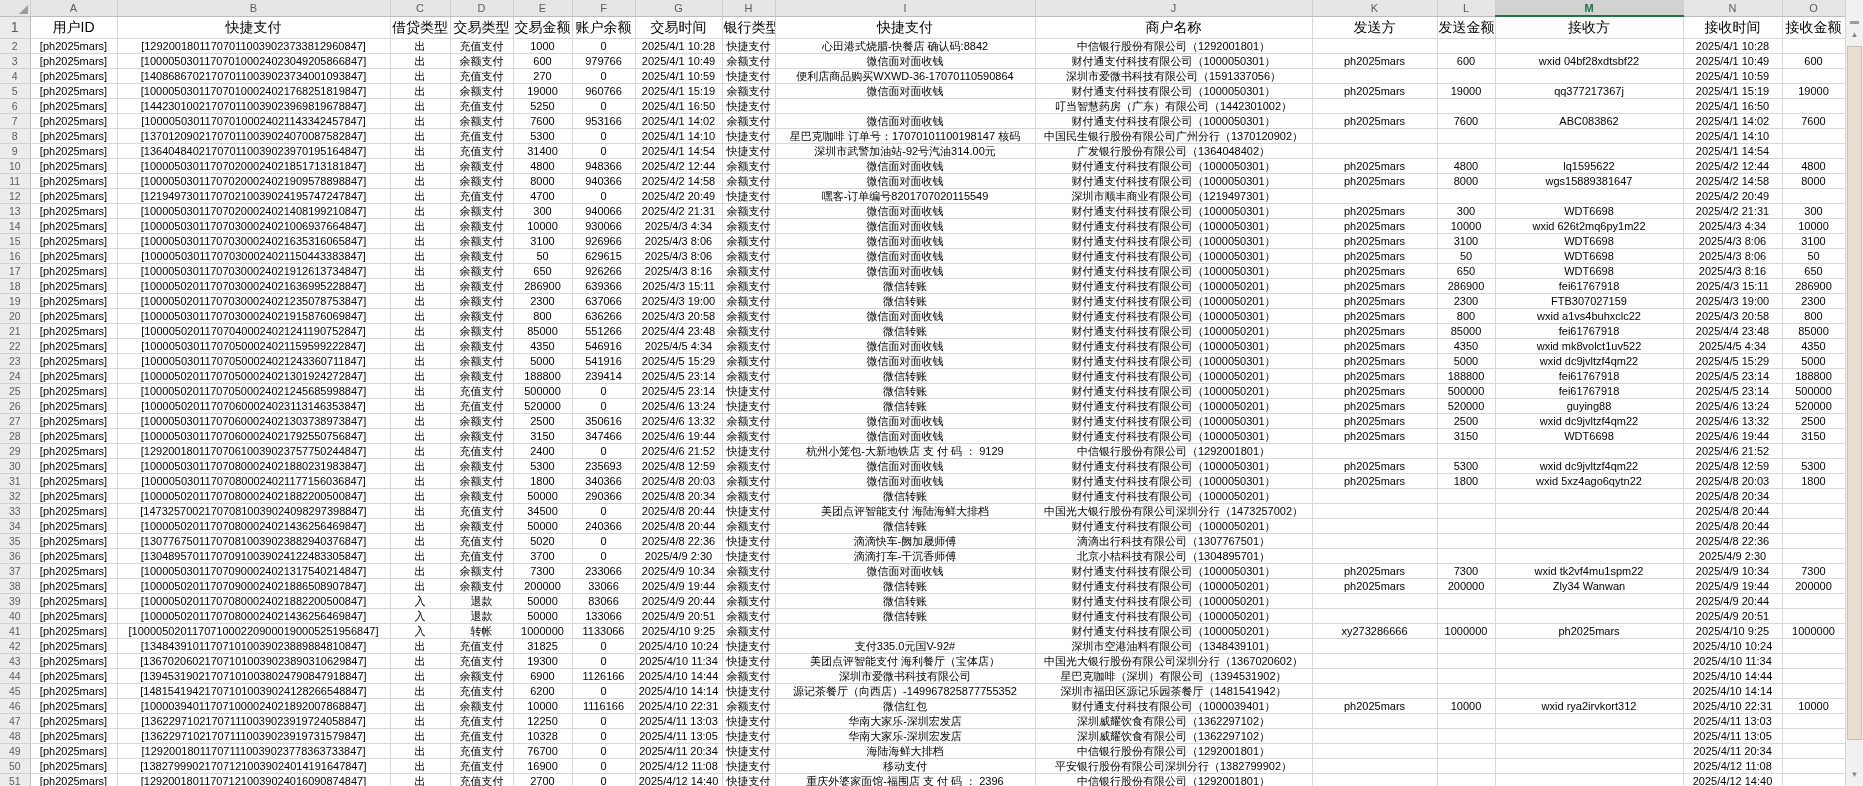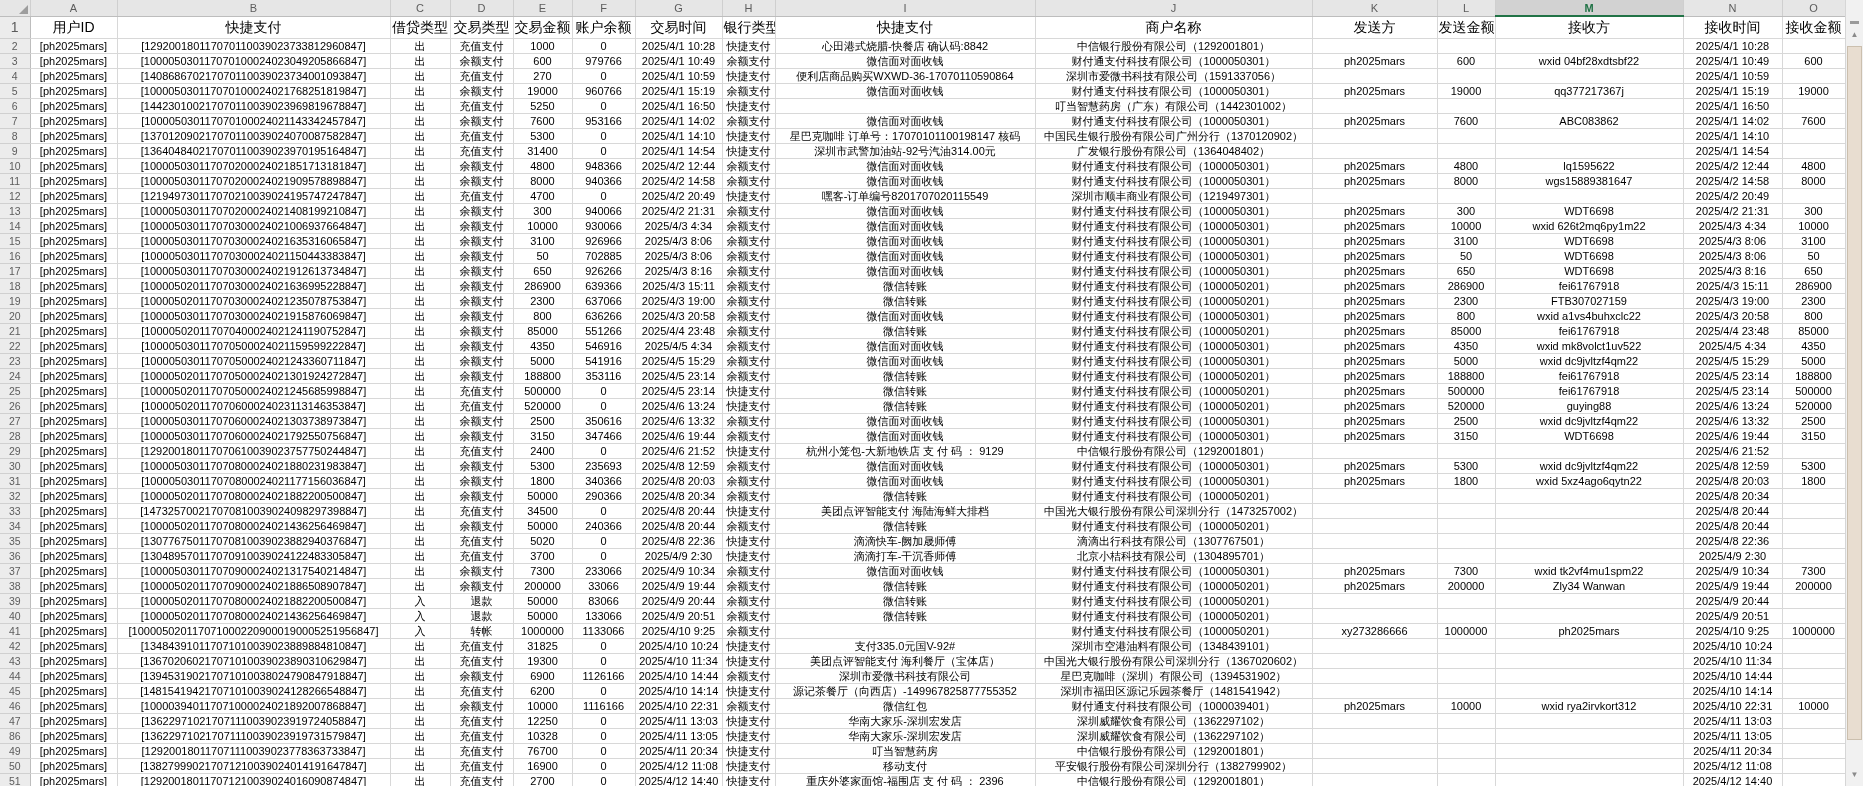--- a/index.html
+++ b/index.html
@@ -347,21 +347,21 @@
           <td>2025/4/3 8:06</td>
           <td>3100</td>
         </tr>
         <tr class="data">
           <td class="gutter">16</td>
           <td>[ph2025mars]</td>
           <td>[100005030117070300024021150443383847]</td>
           <td>出</td>
           <td>余额支付</td>
           <td>50</td>
-          <td>702885</td>
+          <td>629615</td>
           <td>2025/4/3 8:06</td>
           <td>余额支付</td>
           <td>微信面对面收钱</td>
           <td>财付通支付科技有限公司（1000050301）</td>
           <td>ph2025mars</td>
           <td>50</td>
           <td>WDT6698</td>
           <td>2025/4/3 8:06</td>
           <td>50</td>
         </tr>
@@ -491,21 +491,21 @@
           <td>2025/4/5 15:29</td>
           <td>5000</td>
         </tr>
         <tr class="data">
           <td class="gutter">24</td>
           <td>[ph2025mars]</td>
           <td>[100005020117070500024021301924272847]</td>
           <td>出</td>
           <td>余额支付</td>
           <td>188800</td>
-          <td>353116</td>
+          <td>239414</td>
           <td>2025/4/5 23:14</td>
           <td>余额支付</td>
           <td>微信转账</td>
           <td>财付通支付科技有限公司（1000050201）</td>
           <td>ph2025mars</td>
           <td>188800</td>
           <td>fei61767918</td>
           <td>2025/4/5 23:14</td>
           <td>188800</td>
         </tr>
@@ -917,21 +917,21 @@
           <td>快捷支付</td>
           <td>华南大家乐-深圳宏发店</td>
           <td>深圳威耀饮食有限公司（1362297102）</td>
           <td></td>
           <td></td>
           <td></td>
           <td>2025/4/11 13:03</td>
           <td></td>
         </tr>
         <tr class="data">
-          <td class="gutter">86</td>
+          <td class="gutter">48</td>
           <td>[ph2025mars]</td>
           <td>[136229710217071110039023919731579847]</td>
           <td>出</td>
           <td>充值支付</td>
           <td>10328</td>
           <td>0</td>
           <td>2025/4/11 13:05</td>
           <td>快捷支付</td>
           <td>华南大家乐-深圳宏发店</td>
           <td>深圳威耀饮食有限公司（1362297102）</td>
@@ -944,21 +944,21 @@
         <tr class="data">
           <td class="gutter">49</td>
           <td>[ph2025mars]</td>
           <td>[129200180117071110039023778363733847]</td>
           <td>出</td>
           <td>充值支付</td>
           <td>76700</td>
           <td>0</td>
           <td>2025/4/11 20:34</td>
           <td>快捷支付</td>
-          <td>叮当智慧药房</td>
+          <td>海陆海鲜大排档</td>
           <td>中信银行股份有限公司（1292001801）</td>
           <td></td>
           <td></td>
           <td></td>
           <td>2025/4/11 20:34</td>
           <td></td>
         </tr>
         <tr class="data">
           <td class="gutter">50</td>
           <td>[ph2025mars]</td>

